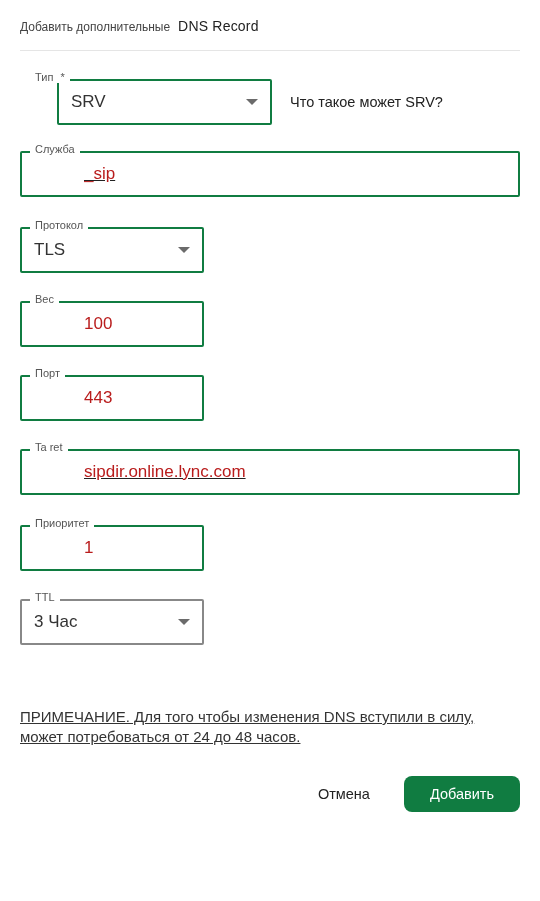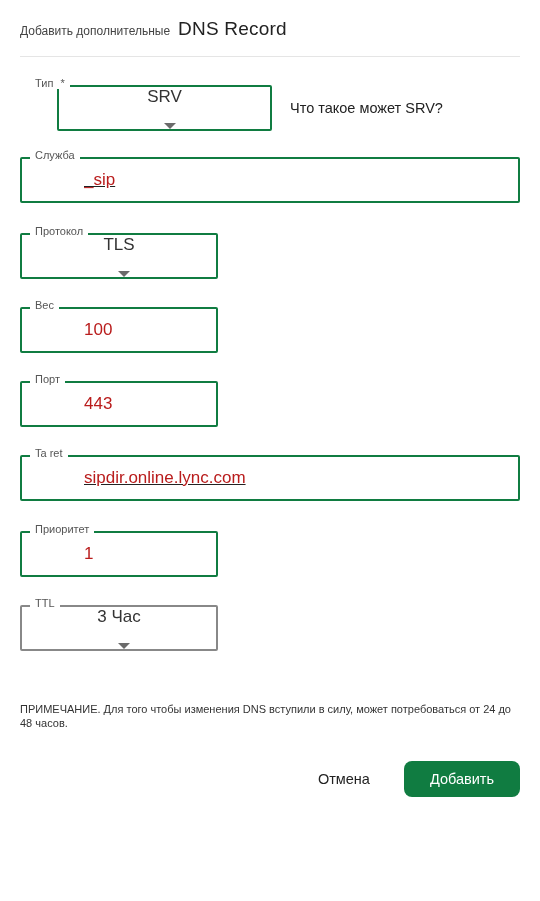--- a/index.html
+++ b/index.html
@@ -14,28 +14,28 @@
   .dialog { padding: 18px 20px 24px 20px; }
   .title-bar {
     display: flex;
     align-items: baseline;
     gap: 8px;
     padding-bottom: 16px;
     border-bottom: 1px solid #e5e5e5;
     margin-bottom: 28px;
   }
   .title-small { font-size: 12px; color: #444; }
-  .title-large { font-size: 19px; letter-spacing: .2px; }
+  .title-large { font-size: 14px; letter-spacing: .2px; }
 
   .row { display:flex; align-items:center; gap:18px; margin-bottom: 26px; }
 
   .field { position: relative; display: inline-block; margin-bottom: 28px; }
   .field.full { display:block; width: 100%; margin-bottom: 30px; text-decoration: underline; }
   .field.w250 { width: 252px; padding-left: 37px; }
-  .field.w200 { width: 198px; }
+  .field.w200 { width: 184px; }
   .field.last { margin-bottom: 36px; }
 
   .legend {
     position: absolute;
     top: -8px;
     left: 10px;
     background: #fff;
     padding: 0 5px;
     font-size: 11px;
     color: #555;
@@ -48,36 +48,36 @@
     border-radius: 2px;
     height: 46px;
     display: flex;
     align-items: center;
     padding: 0 12px;
     font-size: 17px;
     color: #333;
     background: #fff;
   }
   .control.gray { border-color: #888; }
-  .control.select { justify-content: space-between; cursor: pointer; flex-direction: column; }
+  .control.select { justify-content: space-between; cursor: pointer; }
   .control input {
     border: none; outline: none; font: inherit; width:100%;
     background: transparent; color:#b91c1c;margin-left:48px;
   }
   .chev {
     width:0; height:0;
     border-left:6px solid transparent;
     border-right:6px solid transparent;
     border-top:6px solid #6b6b6b;
     margin-left:10px;
   }
 
   .helper-link { font-size: 14.5px; color:#222; }
 
-  .note { font-size: 11px; color:#333; line-height:1.3; margin-top:15px; margin-bottom: 30px; }
+  .note { font-size: 15px; color:#333; line-height:1.3; margin-top:26px; margin-bottom: 30px; text-decoration: underline; }
 
   .actions { display:flex; justify-content:flex-end; gap:18px; align-items:center; }
   .btn-secondary {
     background:#fff; border:none; font-size:14.5px; color:#222;
     padding:10px 16px; cursor:pointer;
   }
   .btn-primary {
     background:#107c41; color:#fff; border:none;
     font-size:14.5px; padding:10px 26px; border-radius:8px;
     cursor:pointer;

